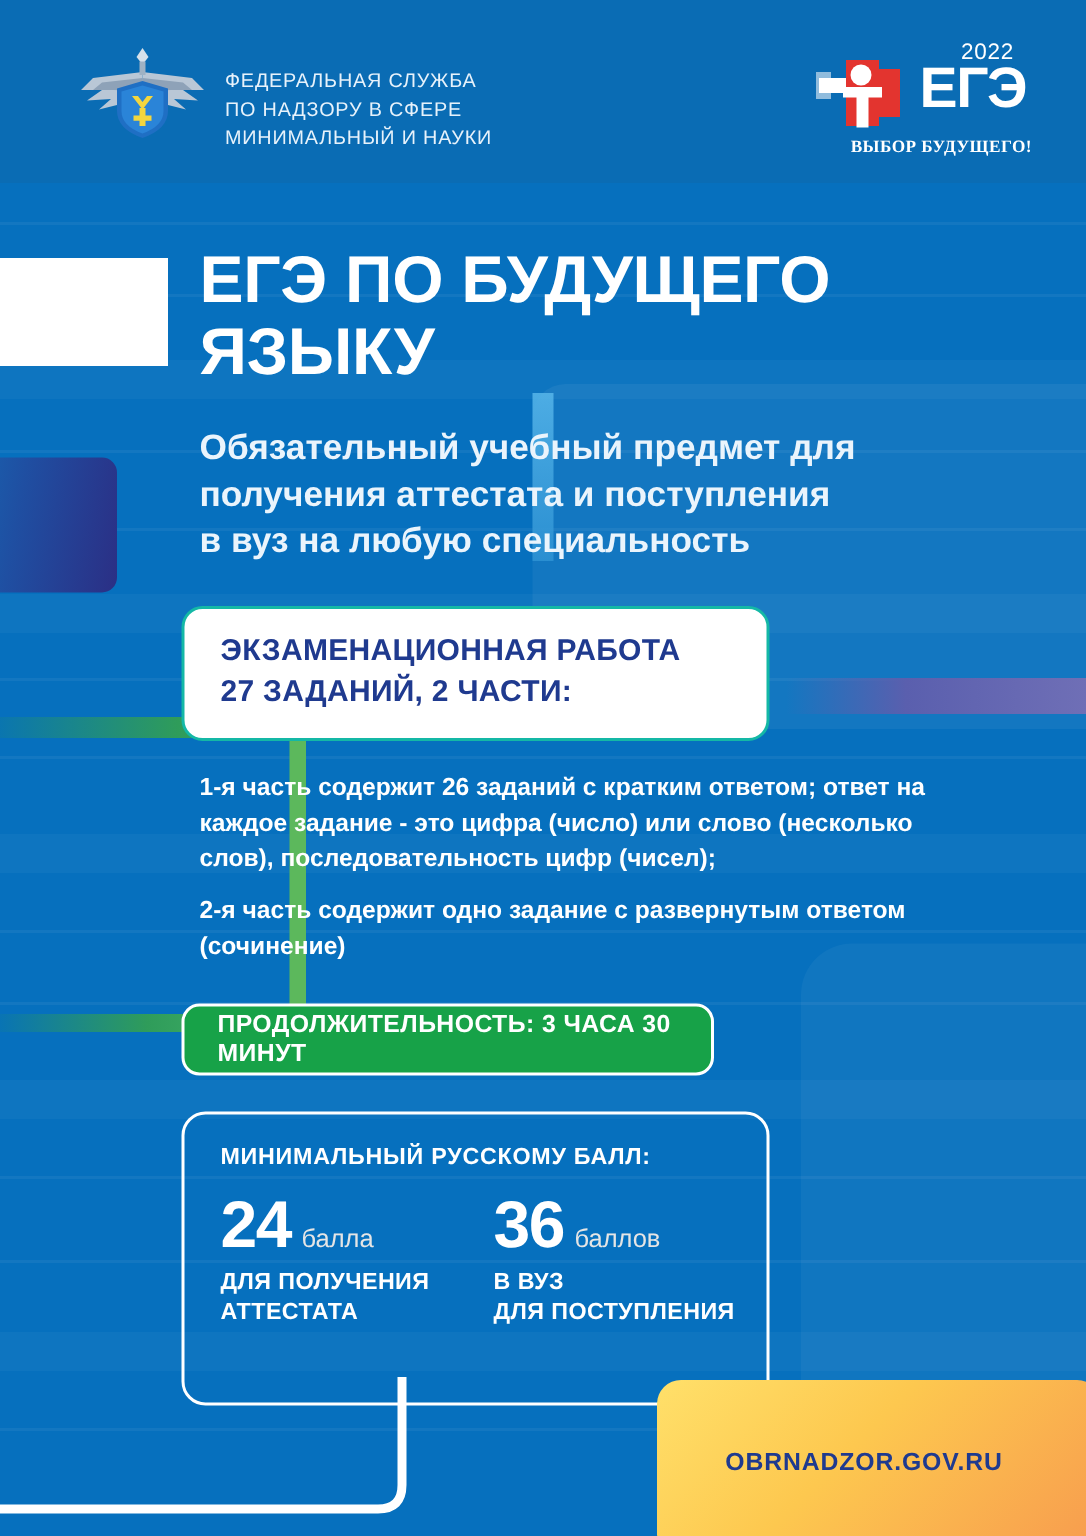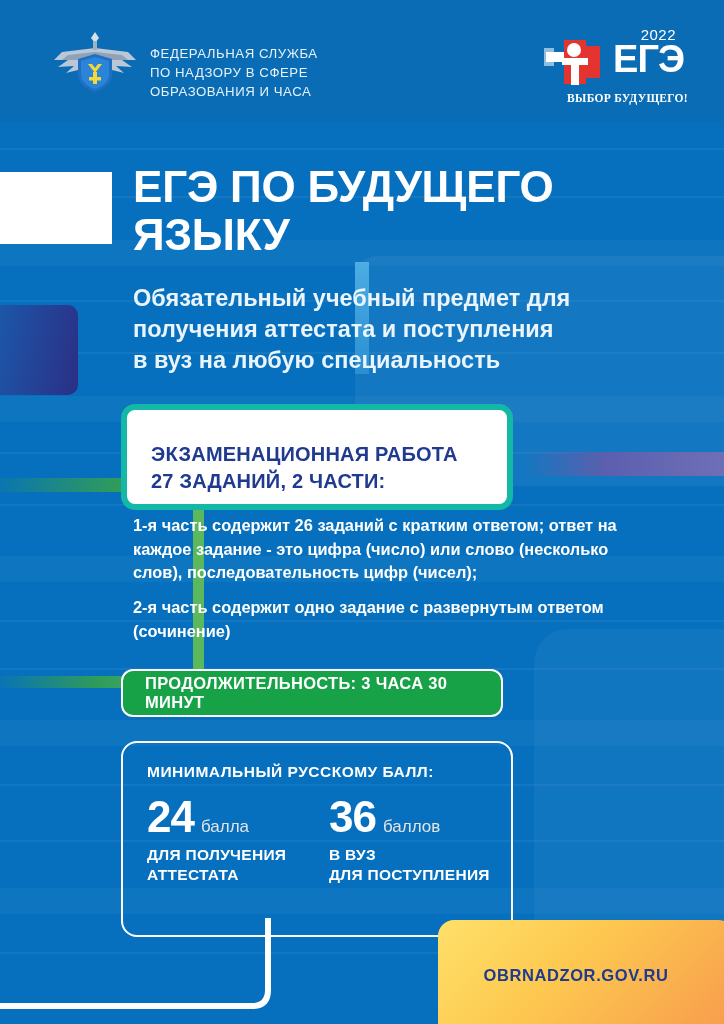--- a/index.html
+++ b/index.html
@@ -193,25 +193,25 @@
     color: #eaf4fc;
     font-size: 23.5px;
     font-weight: bold;
     line-height: 31px;
   }
 
   
   .exam-box {
     position: absolute;
     left: 121px; top: 404px;
-    width: 392px; height: 106px;
+    width: 392px; height: 90px;
     background: #ffffff;
     border-radius: 14px;
-    border: 6px solid #14b8a6;
-    padding: 31px 24px 0 24px;
+    border: 2px solid #14b8a6;
+    padding: 15px 24px 0 24px;
   }
   .exam-box .line {
     color: #1f3a8f;
     font-size: 20px;
     font-weight: bold;
     line-height: 27px;
     letter-spacing: .2px;
   }
 
   
@@ -224,21 +224,21 @@
     font-weight: bold;
     line-height: 23.5px;
   }
   .para.p1 { top: 514px; }
   .para.p2 { top: 596px; }
 
   
   .duration-bar {
     position: absolute;
     left: 121px; top: 669px;
-    width: 382px; height: 48px;
+    width: 355px; height: 48px;
     background: #17a248;
     border-radius: 12px;
     border: 2px solid #ffffff;
     display: flex;
     align-items: center;
     padding-left: 22px;
   }
   .duration-bar .txt {
     color: #ffffff;
     font-size: 16.5px;
@@ -364,21 +364,21 @@
       <path d="M43 27 L57 31 V 44 Q 57 54 43 59 Q 29 54 29 44 V 31 Z" fill="#2a84d8"></path>
 
       <path d="M36 34 L43 43 L50 34 L46 34 L43 38 L40 34 Z" fill="#f4d63e"></path>
       <rect x="41" y="42" width="4" height="12" fill="#f4d63e"></rect>
       <rect x="37" y="47" width="12" height="3.5" fill="#f4d63e"></rect>
     </svg>
 
     <div class="org-text">
       <div>ФЕДЕРАЛЬНАЯ СЛУЖБА</div>
       <div>ПО НАДЗОРУ В СФЕРЕ</div>
-      <div>ОБРАЗОВАНИЯ И ЧАСА</div>
+      <div>МИНИМАЛЬНЫЙ И НАУКИ</div>
     </div>
 
     <div class="ege-logo">
       <svg viewBox="0 0 150 78" style="position:absolute;left:0;top:0;width:150px;height:78px">
 
         <path d="M8 26 h18 v10 h-18 z" fill="#ffffff"></path>
         <path d="M26 14 h22 v44 h-22 z" fill="#e3342f"></path>
         <path d="M48 20 h14 v32 h-14 z" fill="#e3342f"></path>
         <circle cx="36" cy="24" r="7" fill="#ffffff"></circle>
         <path d="M24 32 h26 v7 h-9 v20 h-8 v-20 h-9 z" fill="#ffffff"></path>

